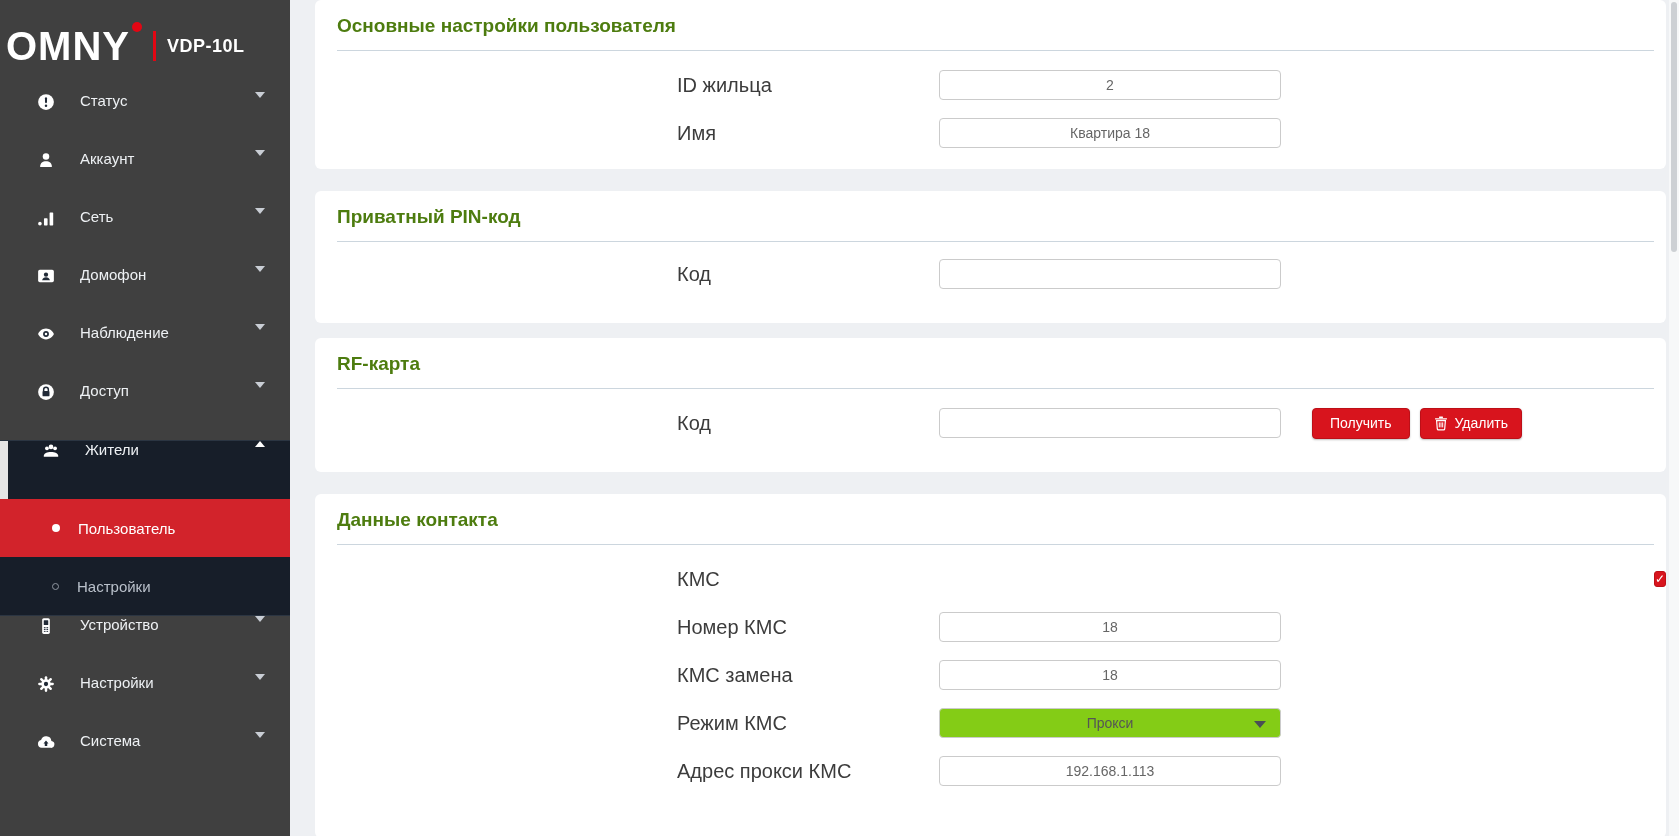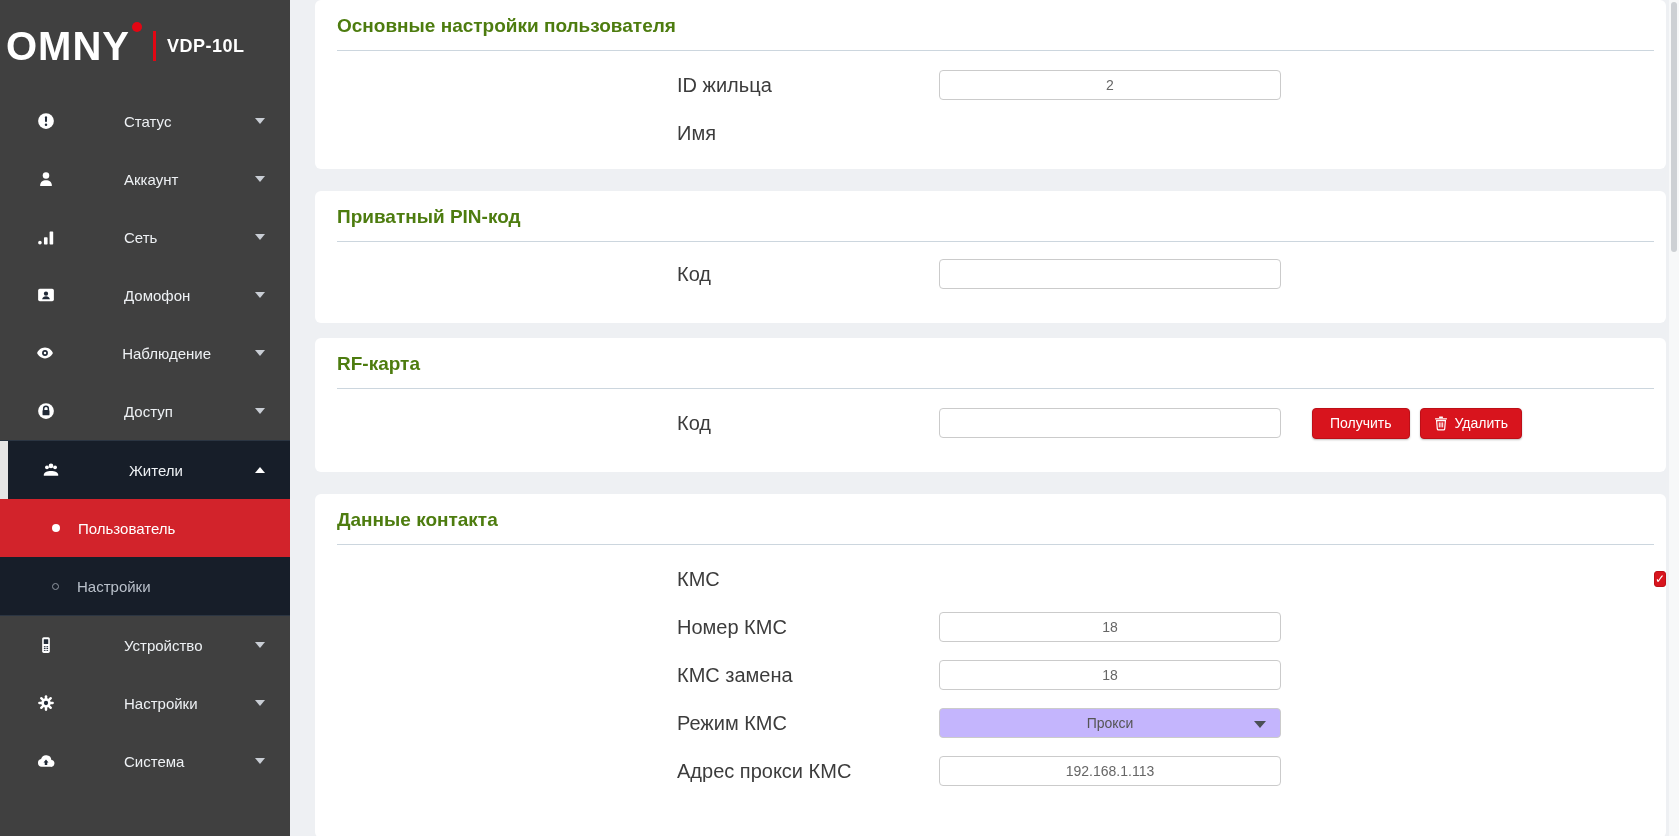--- a/index.html
+++ b/index.html
@@ -24,22 +24,22 @@
     color:#fff; padding-right:8px; line-height:1;
   }
   .logo-dot {
     position:absolute; top:-4px; right:-4px;
     width:10px; height:10px; border-radius:50%; background:#e30613;
   }
   .logo-sep { width:3px; height:30px; background:#e30613; margin:0 11px 0 15px; }
   .logo-model { font-size:18px; font-weight:700; letter-spacing:.5px; }
 
   .menu-item {
-    height:58px; display:flex; align-items:center;
-    padding-left:36px; cursor:pointer; font-size:15px; color:#eef1f4;gap:44px;
+    height:58px; display:flex; align-items:flex-start;
+    padding-left:36px; cursor:pointer; font-size:15px; color:#eef1f4;
   }
   .menu-item .mi-icon { width:20px; height:20px; margin-right:24px; display:flex; align-items:center; justify-content:center; }
   .mi-icon svg { width:18px; height:18px; }
   .chev {
     margin-left:auto; margin-right:25px;
     width:0; height:0;
     border-left:5px solid transparent; border-right:5px solid transparent;
     border-top:6px solid #c9ced5;
   }
   .chev-up {
@@ -69,21 +69,21 @@
   .card-body { padding:10px 0 12px; }
   .frow { display:flex; align-items:center; height:48px; }
   .frow-label { margin-left:362px; width:262px; font-size:20px; color:#3c3c3c; }
   .finput {
     width:342px; height:30px; border:1px solid #cbcbcb; border-radius:4px;
     text-align:center; font-size:14px; color:#666; background:#fff; outline:none;
     font-family:"Liberation Sans", sans-serif;
   }
   .fselect {
     width:342px; height:30px; border:1px solid #cbcbcb; border-radius:4px;
-    font-size:14px; color:#555; background:#c4b5fd; position:relative;
+    font-size:14px; color:#555; background:#84cc16; position:relative;
     display:flex; align-items:center; justify-content:center; cursor:pointer;
   }
   .fselect .caret {
     position:absolute; right:14px; top:12px;
     width:0; height:0;
     border-left:6px solid transparent; border-right:6px solid transparent;
     border-top:7px solid #4a4f55;
   }
 
   .card-pin  { margin-top:22px; }
@@ -281,20 +281,21 @@
   <div class="card">
     <div class="card-header">Основные настройки пользователя</div>
     <div class="card-divider"></div>
     <div class="card-body">
       <div class="frow">
         <span class="frow-label">ID жильца</span>
         <input class="finput" type="text" value="2" style="">
       </div>
       <div class="frow">
         <span class="frow-label">Имя</span>
+        <input class="finput" type="text" value="Квартира 18" style="">
       </div>
     </div>
   </div>
 
   <div class="card card-pin">
     <div class="card-header">Приватный PIN-код</div>
     <div class="card-divider"></div>
     <div class="card-body">
       <div class="frow">
         <span class="frow-label">Код</span>

